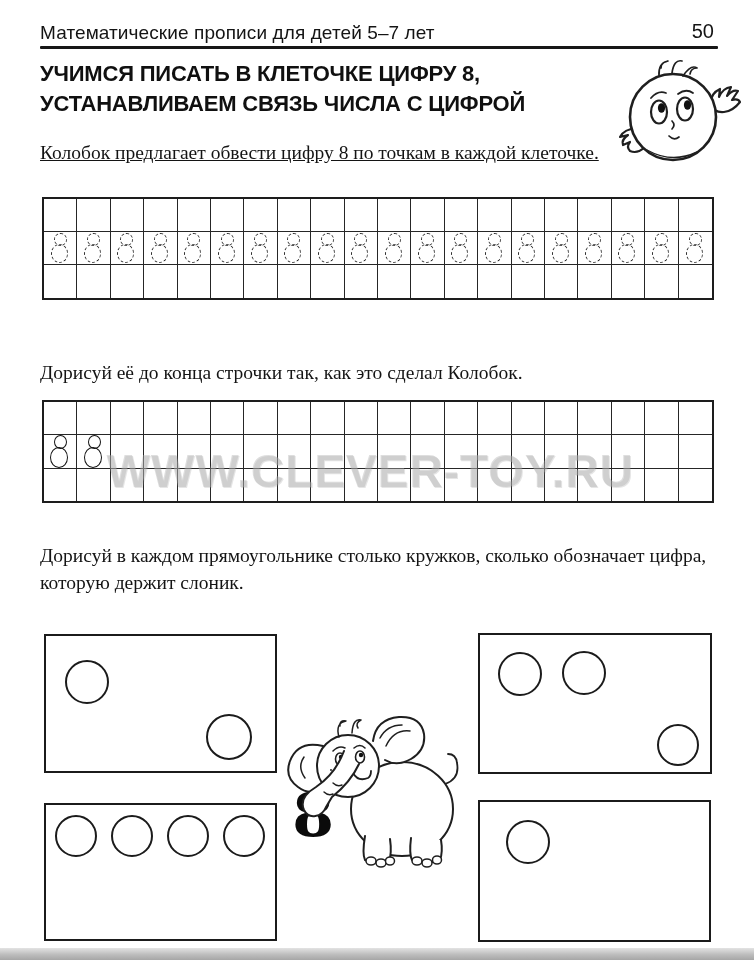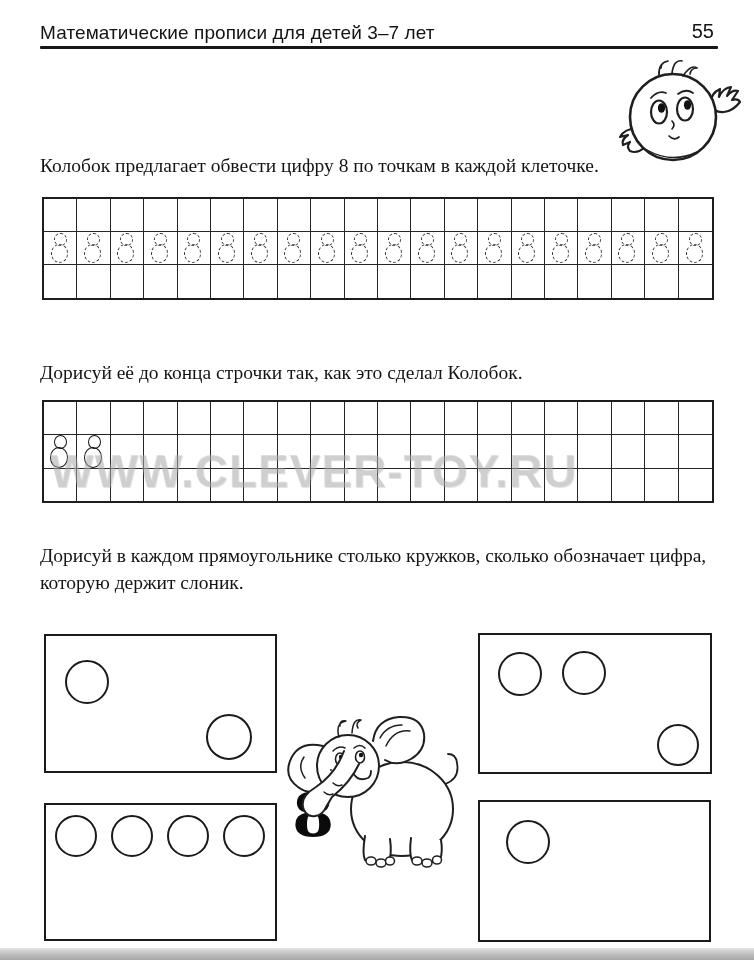--- a/index.html
+++ b/index.html
@@ -14,21 +14,21 @@
   
   .hdr-title { left:40px; top:22px; font-size:19px; letter-spacing:0.1px; color:#141414; }
   .hdr-page  { left:640px; top:20px; width:74px; text-align:right; font-size:20px; color:#141414; }
   .hdr-rule  { left:40px; top:46px; width:678px; height:2.6px; background:#171717; border-radius:1px; }
 
   
   .lesson-title { left:40px; top:59px; width:560px; font-weight:bold; font-size:22px; line-height:30px; letter-spacing:-0.2px; color:#101010; }
 
   
   .instr { font-family:"Liberation Serif", serif; font-size:19.5px; color:#141414; }
-  .instr1 { left:40px; top:155px; width:680px; }
+  .instr1 { left:40px; top:142px; width:680px;text-decoration:underline; }
   .instr2 { left:40px; top:362px; width:680px; }
   .instr3 { left:40px; top:542px; width:700px; line-height:27px; }
 
   
   .wgrid {
     width:672px; height:103px; box-sizing:border-box;
     border:2px solid #1d1d1d;
     display:grid;
     grid-template-columns:repeat(20,1fr);
     grid-template-rows:repeat(3,1fr);
@@ -51,21 +51,21 @@
   .fig8 .t { left:3px; top:0; width:13px; height:13px; }
   .fig8 .b { left:0; top:11px; width:17px; height:19px; }
   .fig8.dotted .o  { border:1.6px dashed #2e2e2e; }
   .fig8.outline { width:20px; height:33px; }
   .fig8.outline .o { border:1.9px solid #141414; }
   .fig8.outline .t { left:4px; width:13px; height:14px; }
   .fig8.outline .b { top:12px; width:18px; height:21px; }
 
   
   .watermark {
-    left:50px; top:444px; width:640px; 
+    left:50px; top:444px; width:640px; text-align:center;
     font-weight:bold; font-size:46px; letter-spacing:1px;
     color:rgba(176,176,176,0.42);
     text-shadow:1px 1px 0 rgba(150,150,150,0.25);
     pointer-events:none; user-select:none;
   }
 
   
   .answer-box { box-sizing:border-box; border:2.2px solid #1b1b1b; background:#fff; position:absolute; }
   .box-tl { left:44px;  top:634px; width:233px; height:139px; }
   .box-tr { left:478px; top:633px; width:234px; height:141px; }
@@ -90,25 +90,27 @@
   .bottom-strip {
     left:0; top:948px; width:754px; height:12px;
     background:linear-gradient(180deg,#e3e3e3 0%,#bdbdbd 55%,#a6a6a6 100%);
   }
 
   svg { display:block; }
 </style>
 </head>
 <body>
 
-<div class="abs hdr-title">Математические прописи для детей 3–7 лет</div>
-<div class="abs hdr-page">55</div>
+<div class="abs hdr-title">Математические прописи для детей 5–7 лет</div>
+<div class="abs hdr-page">50</div>
 <div class="abs hdr-rule"></div>
 
 <div class="abs lesson-title">
+  <div>УЧИМСЯ ПИСАТЬ В КЛЕТОЧКЕ ЦИФРУ 8,</div>
+  <div>УСТАНАВЛИВАЕМ СВЯЗЬ ЧИСЛА С ЦИФРОЙ</div>
 </div>
 
 <div class="abs kolobok-wrap">
   <svg width="132" height="113" viewBox="0 0 132 113" fill="none" stroke="#1f1f1f" stroke-width="2.2" stroke-linecap="round" stroke-linejoin="round">
 
     <path d="M27,73 q-13,1 -17,9 l8,-2 q-7,5 -5,10 l7,-3 q-4,5 0,9 q7,3 14,-3 q6,-5 4,-12" fill="#fff"></path>
 
     <path d="M100,49 q1,-11 10,-15 l-1,8 q4,-9 12,-10 l-4,9 q6,-7 11,-5 l-6,9 q6,-2 8,2 q-7,9 -16,10 q-10,1 -14,-8" fill="#fff"></path>
 
     <circle cx="63" cy="62" r="43" fill="#fff" stroke-width="2.6"></circle>

